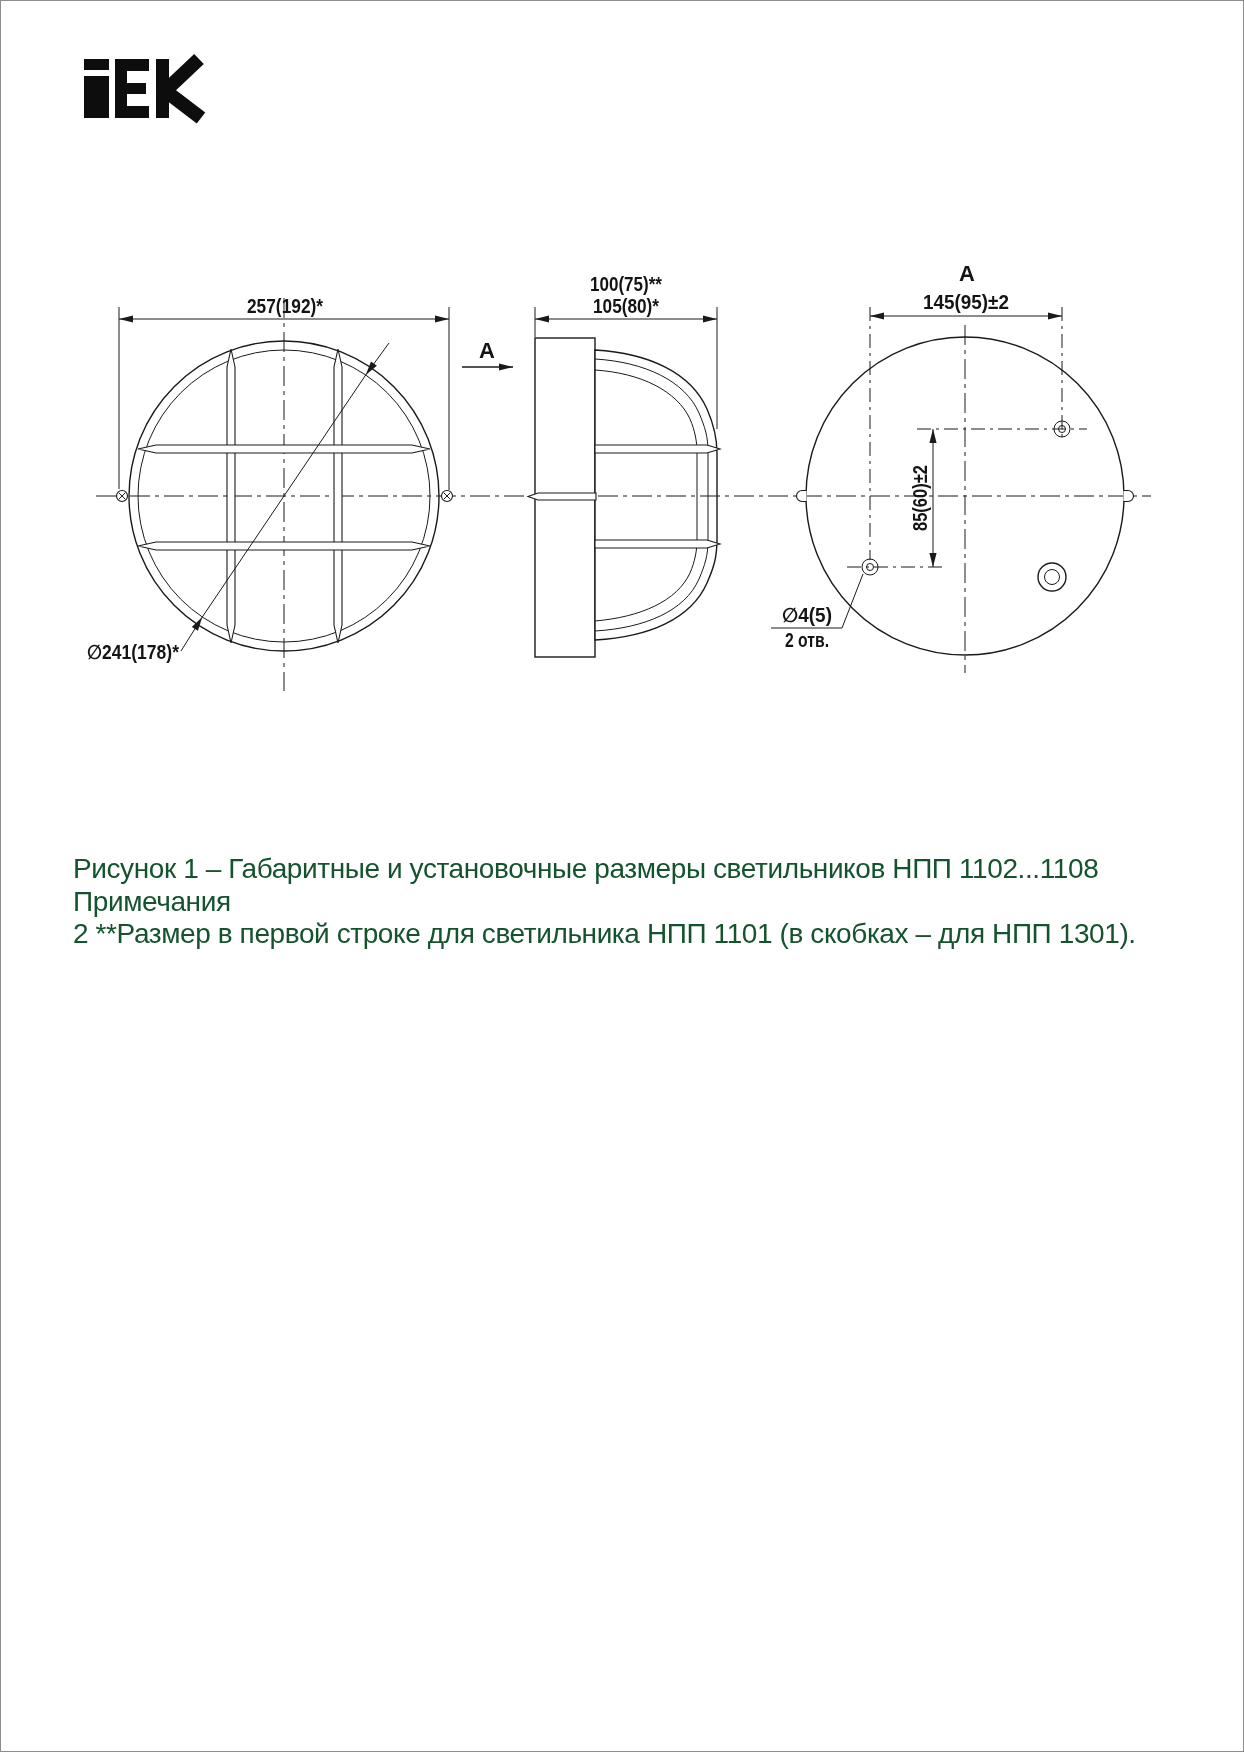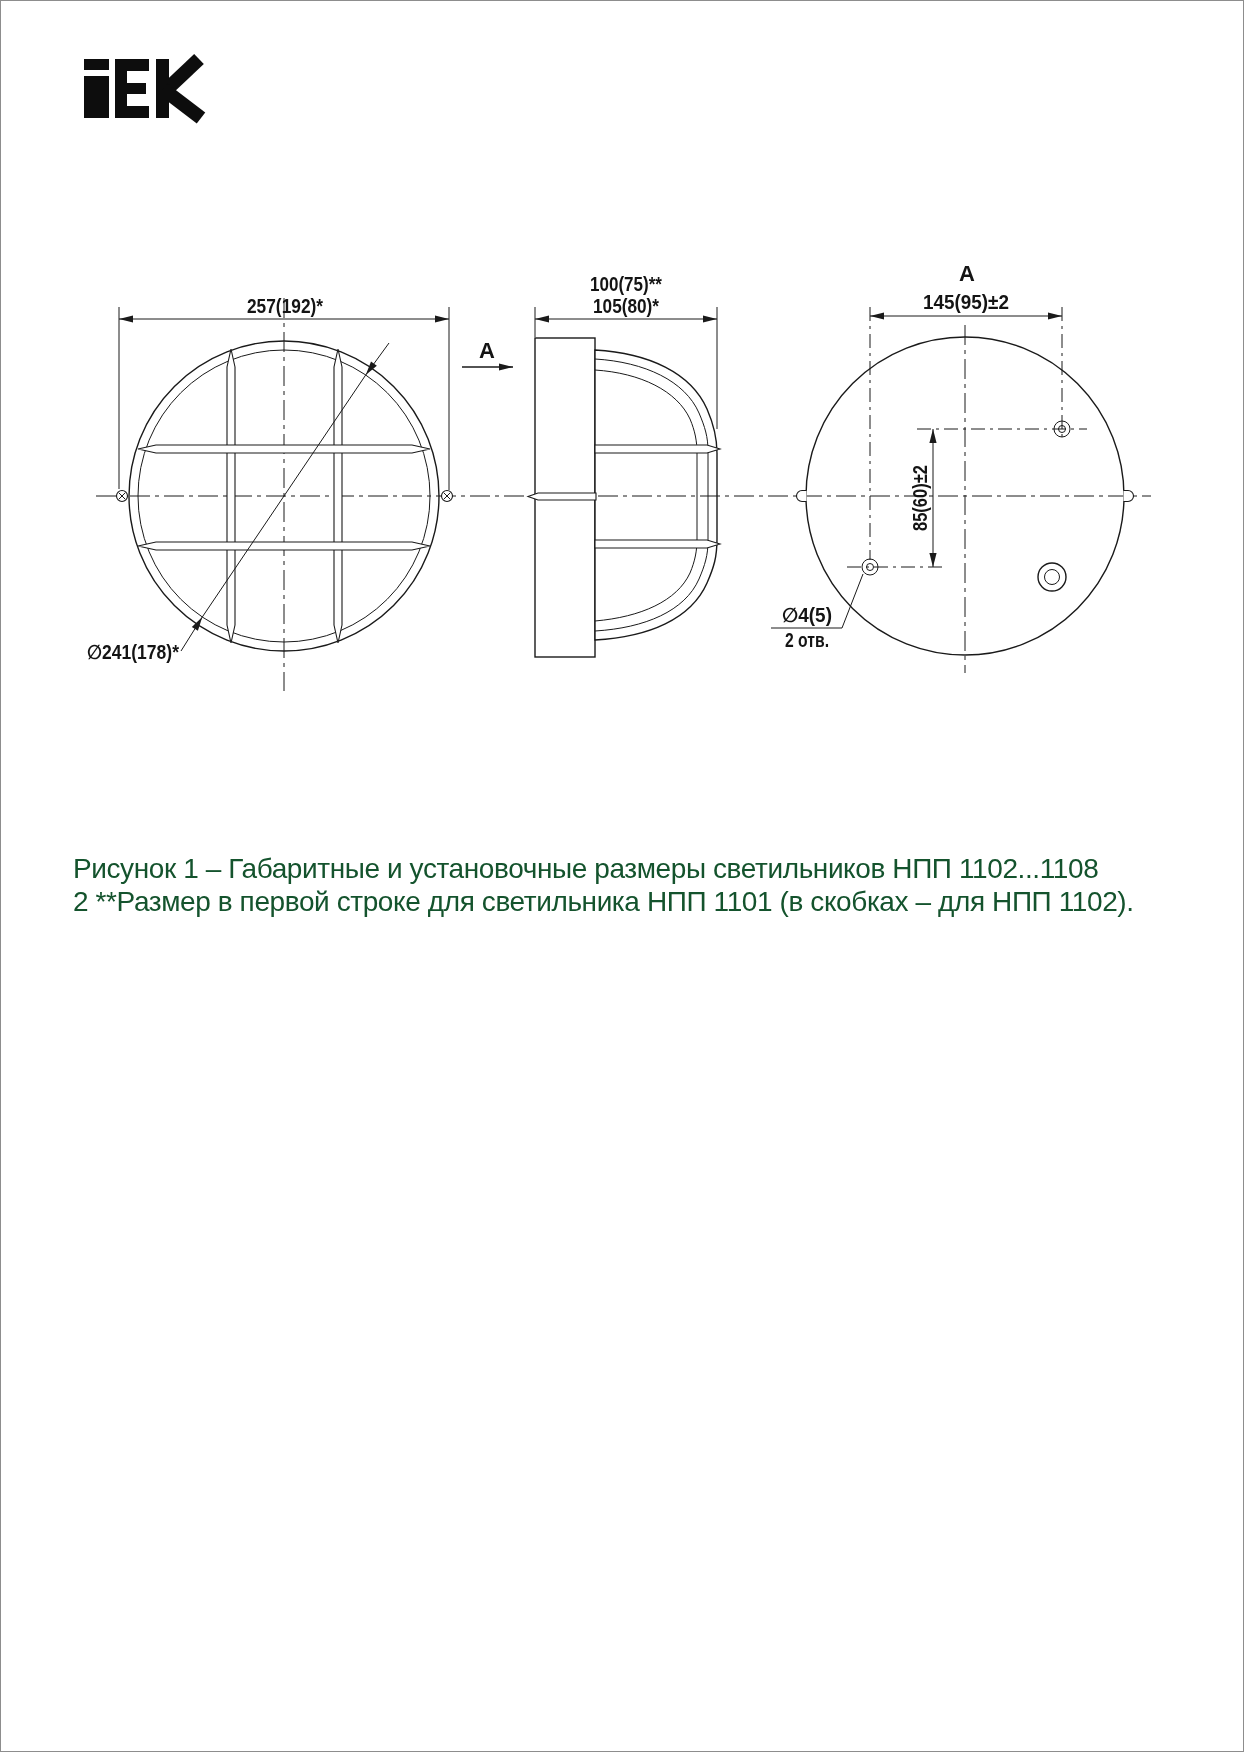--- a/index.html
+++ b/index.html
@@ -157,16 +157,17 @@
       <line x1="841" y1="627" x2="862" y2="573" class="thin"></line>
       <line x1="770" y1="627" x2="841" y2="627" class="thin"></line>
       <text class="dimtext" x="806" y="621" text-anchor="middle" textLength="50" lengthAdjust="spacingAndGlyphs">∅4(5)</text>
       <text class="dimtext" x="806" y="646" text-anchor="middle" textLength="44" lengthAdjust="spacingAndGlyphs">2 отв.</text>
     </g>
   </g>
 </svg>
 
 <div class="caption">
   <div>Рисунок 1 – Габаритные и установочные размеры светильников НПП 1102...1108</div>
-  <div>2 **Размер в первой строке для светильника НПП 1101 (в скобках – для НПП 1102).</div>
+  <div>Примечания</div>
+  <div>2 **Размер в первой строке для светильника НПП 1101 (в скобках – для НПП 1301).</div>
 </div>
 
 </div>
 
 </body></html>

